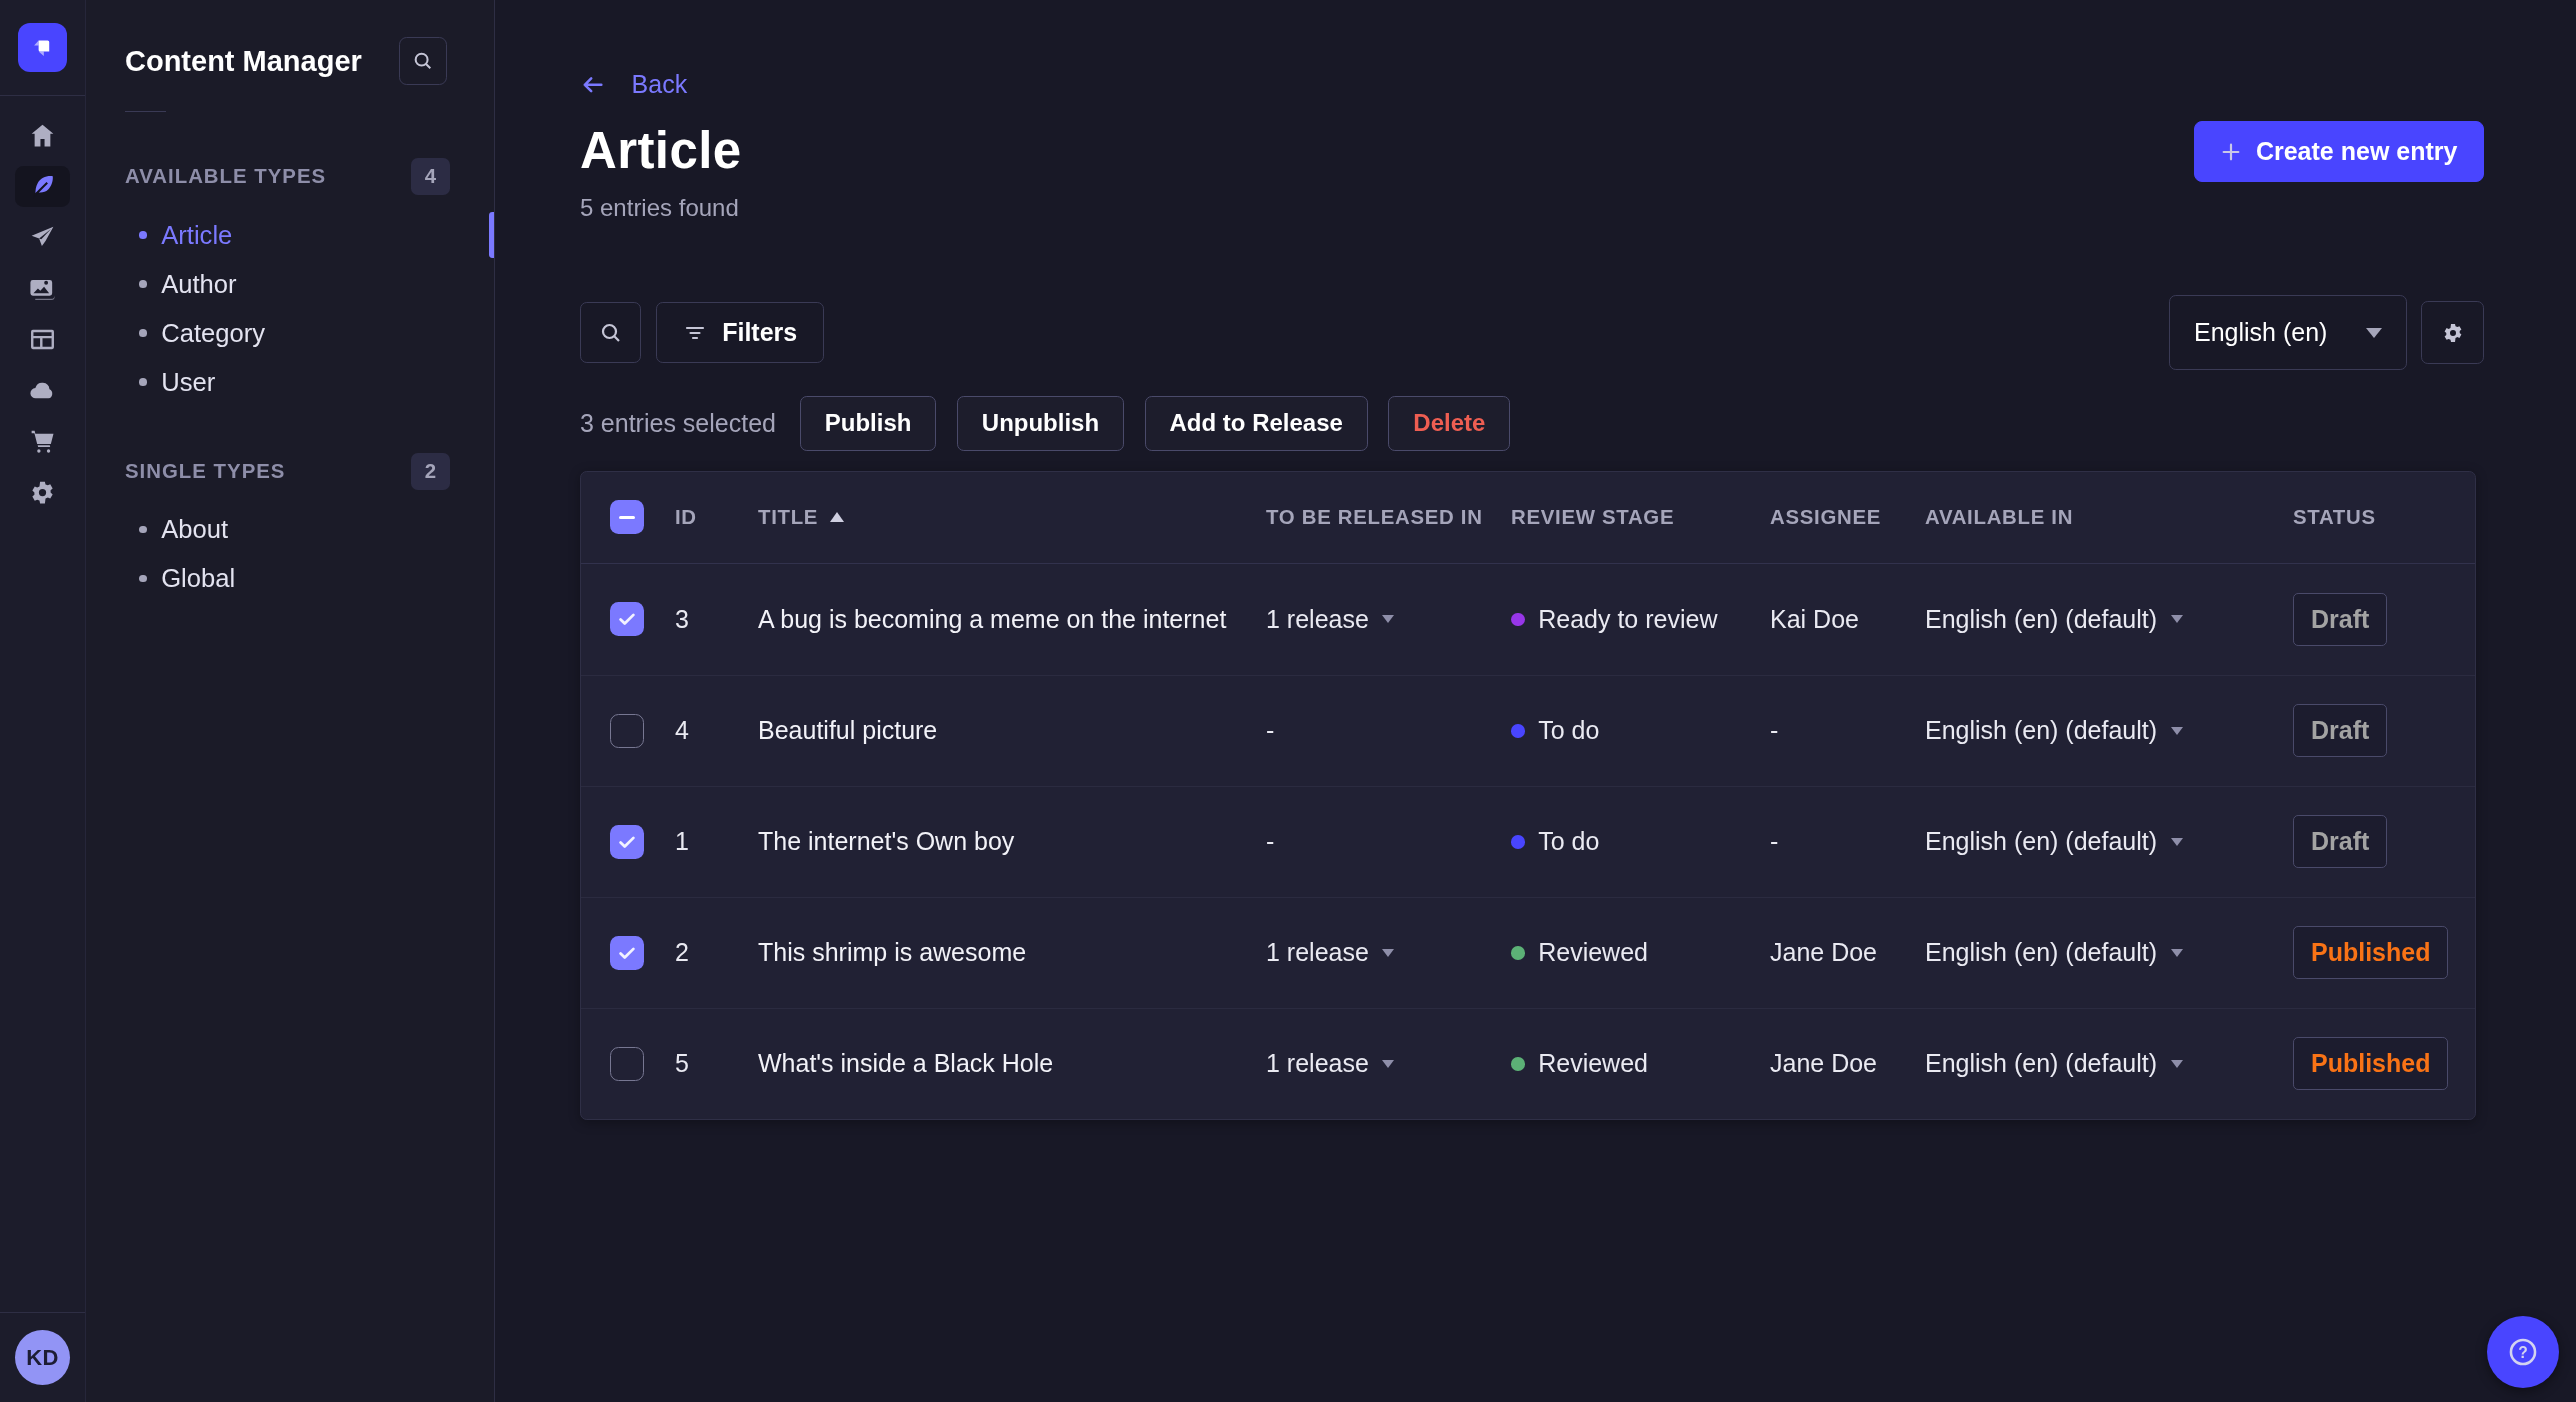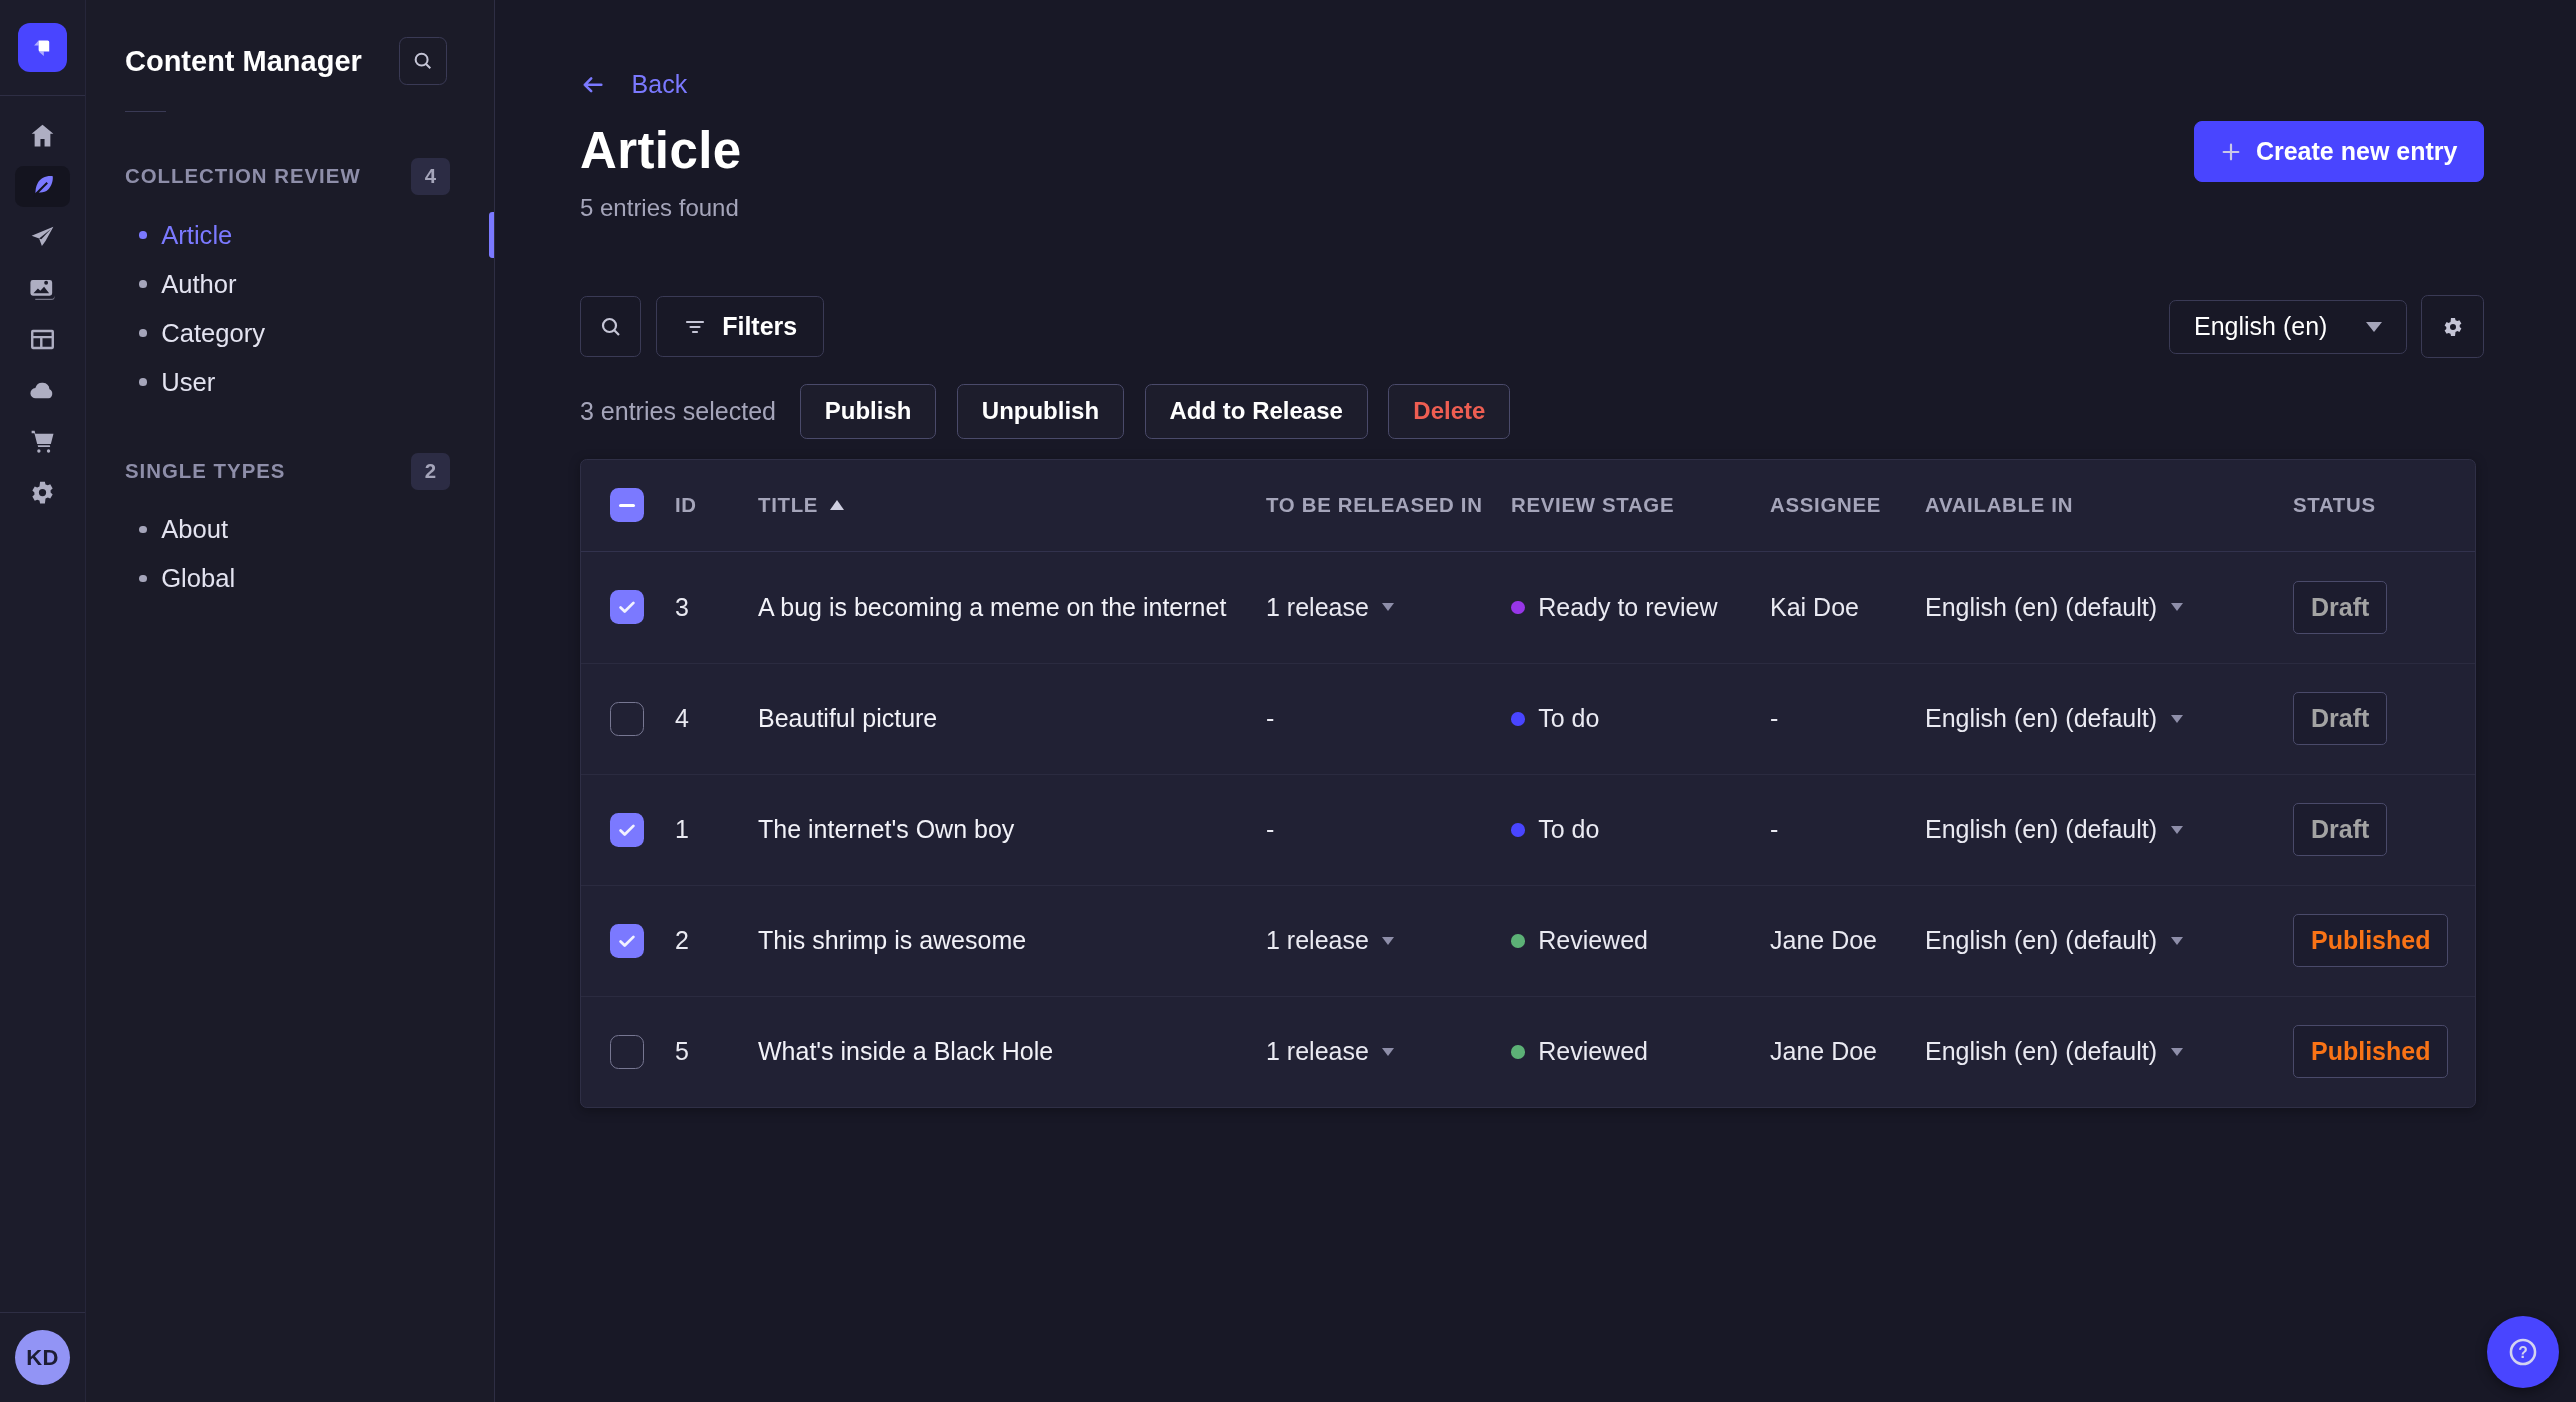--- a/index.html
+++ b/index.html
@@ -56,21 +56,21 @@
   .btn-primary { height:61px; padding:0 25.6px; border-radius:8px; background:#4945ff; border:0.9px solid #4945ff; color:#ffffff; font-size:25px; font-weight:600; display:flex; align-items:center; gap:13.6px; font-family:inherit; }
   .btn-primary svg { width:22px; height:22px; stroke:#c9c8e8; stroke-width:2.4; }
 
   .toolbar { display:flex; align-items:center; justify-content:space-between; margin-top:73px; }
   .toolbar-left { display:flex; align-items:flex-start; gap:15.3px; }
   .toolbar-right { display:flex; align-items:center; gap:13.6px; }
   .tool-btn { height:61px; border-radius:6.8px; border:0.9px solid #3a3a55; background:transparent; display:flex; align-items:center; justify-content:center; font-family:inherit; }
   .tool-btn.square { width:61px; }
   .tool-btn svg { width:24px; height:24px; stroke:#c5c5d6; fill:none; stroke-width:2.2; }
   .filters-btn { padding:0 25.6px; gap:15.3px; color:#ffffff; font-size:25px; font-weight:600; }
-  .locale-select { height:54px; padding:0 24px; gap:39px; color:#ffffff; font-size:25px; }
+  .locale-select { height:75px; padding:0 24px; gap:39px; color:#ffffff; font-size:25px; }
   .gear-btn { width:63px; height:63px; }
   .gear-btn svg { fill:#c5c5d6; stroke:none; }
   .caret-down { width:0; height:0; border-left:8.5px solid transparent; border-right:8.5px solid transparent; border-top:10.2px solid #a5a5ba; }
 
   .selection-bar { display:flex; align-items:center; gap:20.4px; margin-top:25.6px; }
   .selection-text { font-size:25px; color:#a5a5ba; margin-right:3.4px; }
   .sel-btn { height:55px; padding:0 24px; border-radius:6.8px; border:0.9px solid #4a4a6a; background:#1d1d2c; color:#ffffff; font-size:24px; font-weight:600; font-family:inherit; }
   .sel-btn.danger { color:#ee5e52; }
 
   
@@ -171,21 +171,21 @@
       <svg viewBox="0 0 24 24" data-interactable="false">
           <circle cx="10.5" cy="10.5" r="6.5"></circle>
           <path d="M15.3 15.3L20 20"></path>
         </svg>
     </button>
   </div>
   <div class="subnav-divider" data-interactable="false"></div>
 
   <div class="nav-section" data-interactable="false">
     <div class="nav-section-head">
-      <span class="nav-section-label" data-interactable="false">COLLECTION REVIEW</span>
+      <span class="nav-section-label" data-interactable="false">AVAILABLE TYPES</span>
       <span class="count-badge" data-interactable="false">4</span>
     </div>
     <div class="nav-items">
       <div class="nav-item active" data-interactable="true">
           <span class="bullet" data-interactable="false"></span>
           <span data-interactable="false">Article</span>
         </div>
       <div class="nav-item" data-interactable="true">
           <span class="bullet" data-interactable="false"></span>
           <span data-interactable="false">Author</span>

